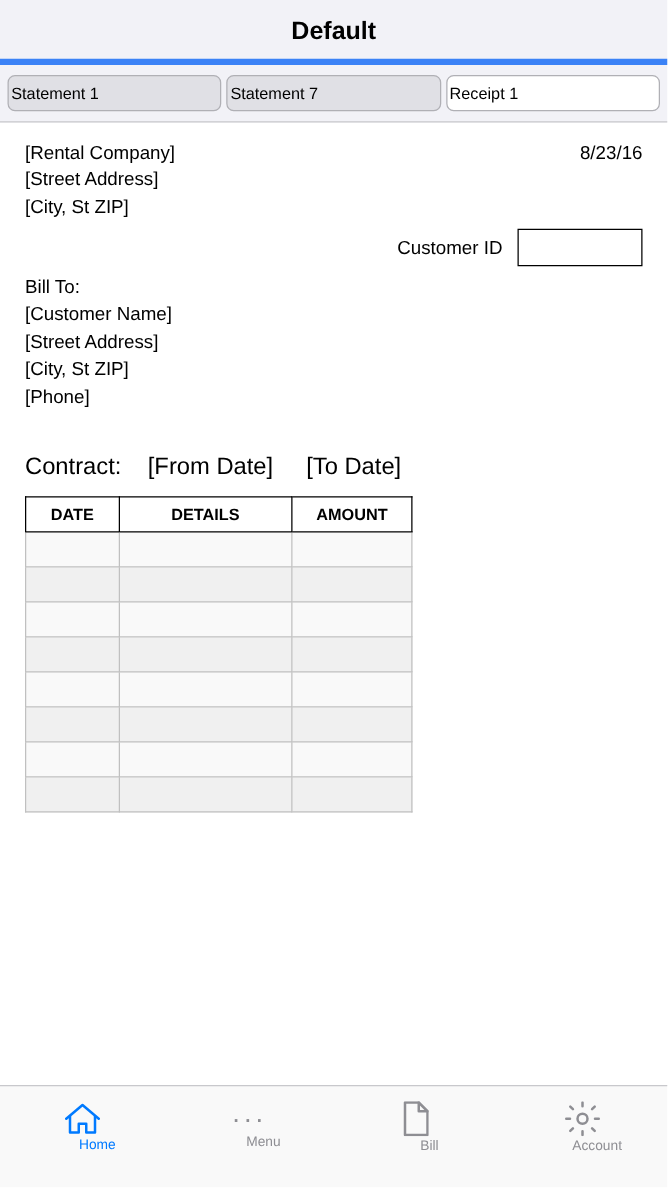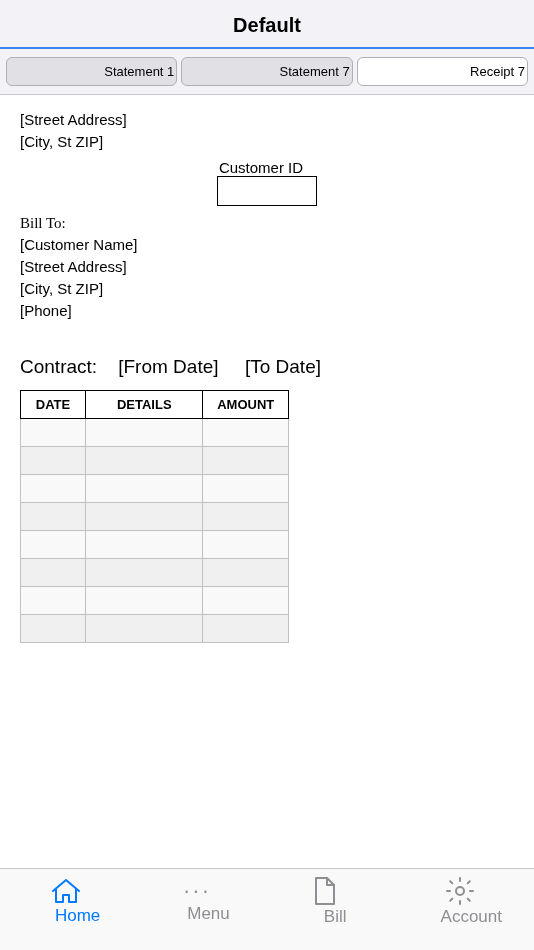--- a/index.html
+++ b/index.html
@@ -15,21 +15,21 @@
       font-family: -apple-system, 'Helvetica Neue', Helvetica, Arial, sans-serif;
       position: relative;
       overflow: hidden;
     }
 
     
     .header {
       text-align: center;
       padding: 14px 0 10px;
       background: #f2f2f7;
-      border-bottom: 2px solid #3b82f6;
+      border-bottom: 5px solid #3b82f6;
     }
 
     .header-title {
       font-size: 20px;
       font-weight: 600;
       color: #000;
     }
 
     
     .tabs {
@@ -42,21 +42,21 @@
     }
 
     .tab {
       flex: 1;
       background: #e0e0e5;
       border: 1px solid #b0b0b5;
       border-radius: 6px;
       padding: 6px 2px;
       font-size: 13px;
       color: #000;
-      text-align: right;
+      text-align: left;
       cursor: pointer;
     }
 
     .tab.active {
       background: #ffffff;
     }
 
     
     .content {
       padding: 16px 20px;
@@ -84,57 +84,55 @@
     .field-row {
       margin-bottom: 4px;
     }
 
     .customer-id-row {
       display: flex;
       align-items: center;
       justify-content: flex-end;
       margin-bottom: 8px;
       margin-top: 8px;
-      flex-direction: column;
     }
 
     .customer-id-label {
       font-size: 15px;
       color: #000;
       margin-right: 12px;
     }
 
     .customer-id-input {
       border: 1px solid #000;
       width: 100px;
       height: 30px;
       background: #fff;
     }
 
     .bill-to {
       font-size: 15px;
       font-weight: 500;
       color: #000;
       margin-bottom: 4px;
-      font-family: Liberation Serif, serif;
     }
 
     .spacer {
       height: 16px;
     }
 
     .contract-row {
       font-size: 19px;
       color: #000;
       margin-bottom: 12px;
     }
 
     
     .invoice-table {
-      width: 269px;
+      width: 310px;
       border-collapse: collapse;
       margin-top: 8px;
     }
 
     .invoice-table th {
       border: 1px solid #000;
       padding: 6px 4px;
       font-size: 13px;
       font-weight: 600;
       text-align: center;
@@ -174,21 +172,21 @@
     .nav-item {
       display: flex;
       flex-direction: column;
       align-items: center;
       gap: 2px;
       cursor: pointer;
       min-width: 60px;
     }
 
     .nav-label {
-      font-size: 17px;
+      font-size: 11px;
       color: #8e8e93;
       margin-left: 23px;
     }
 
     .nav-label.active {
       color: #007aff;
     }
 
     
     .home-svg {
@@ -216,25 +214,29 @@
 </head>
 <body>
 
 <div class="header">
   <span class="header-title">Default</span>
 </div>
 
 <div class="tabs">
   <div class="tab">Statement 1</div>
   <div class="tab">Statement 7</div>
-  <div class="tab active">Receipt 7</div>
+  <div class="tab active">Receipt 1</div>
 </div>
 
 <div class="content">
 
+  <div class="rental-company-row">
+    <span class="field-label">[Rental Company]</span>
+    <span class="date-text">8/23/16</span>
+  </div>
 
   <div class="field-row">
     <span class="field-label">[Street Address]</span>
   </div>
   <div class="field-row">
     <span class="field-label">[City, St ZIP]</span>
   </div>
 
   <div class="customer-id-row">
     <span class="customer-id-label">Customer ID</span>

